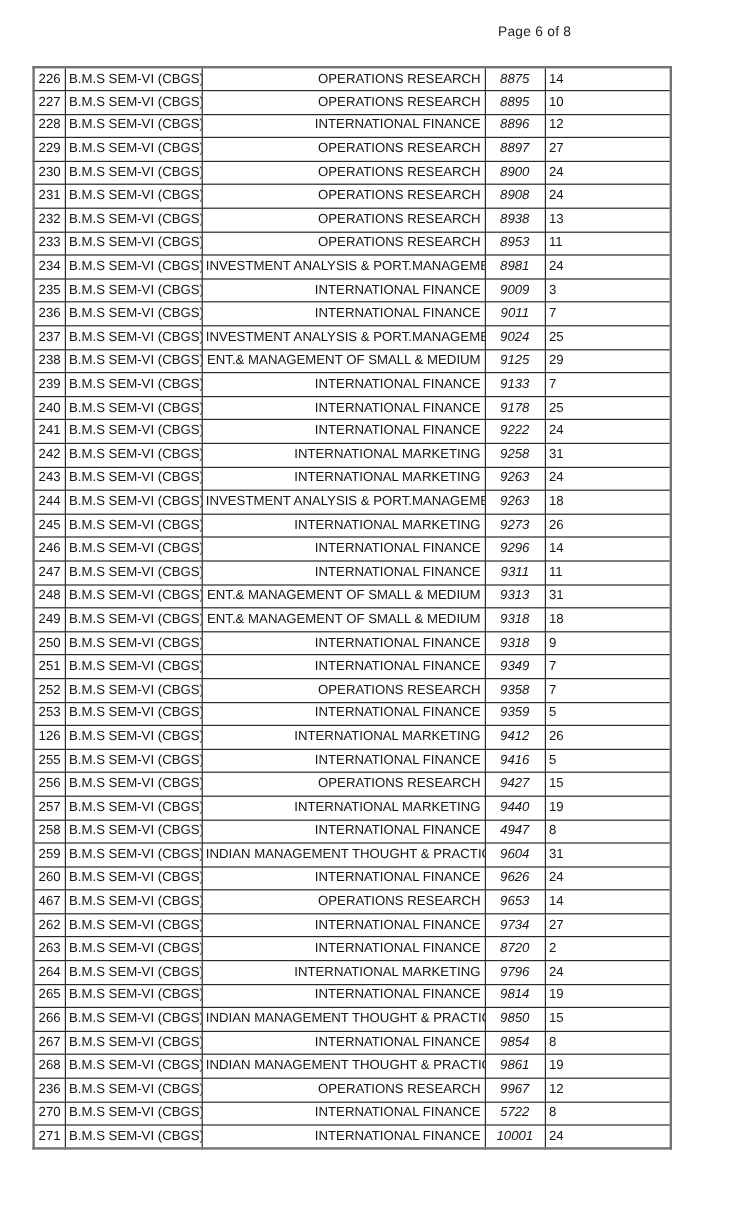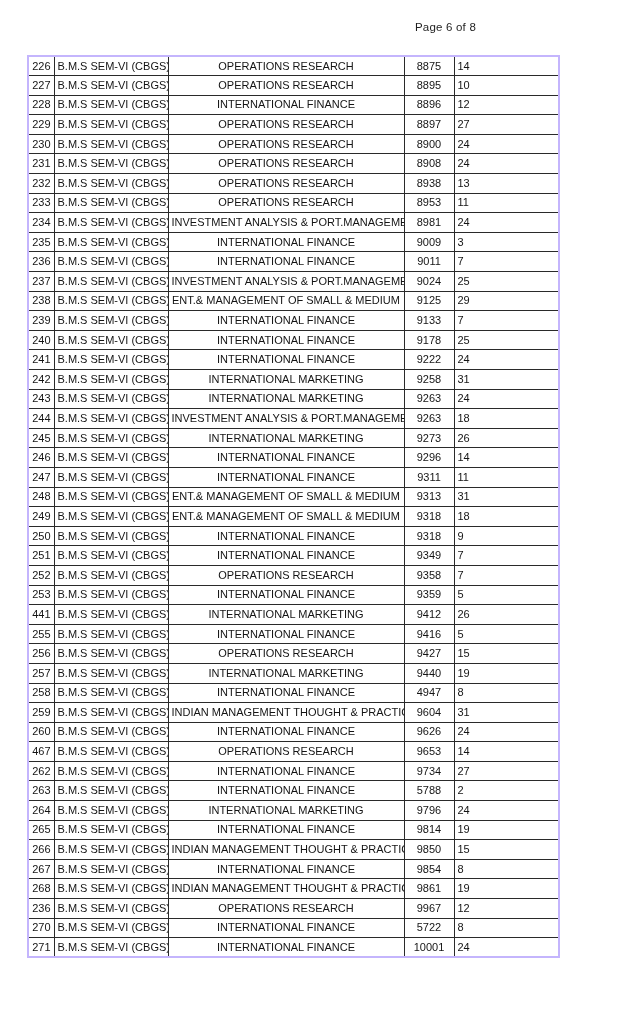--- a/index.html
+++ b/index.html
@@ -25,37 +25,37 @@
     color: #1f1f1f;
     letter-spacing: 0.2px;
   }
   table.results-table {
     position: absolute;
     left: 27px;
     top: 55px;
     width: 531px;
     border-collapse: collapse;
     table-layout: fixed;
-    border: 2px solid #c4b5fd;
+    border: 2px solid #737373;
   }
   table.results-table td {
     border: 1px solid #2a2a2a;
     font-size: 11px;
     height: 19.6px;
     padding: 0 3px;
     white-space: nowrap;
     overflow: hidden;
     vertical-align: middle;
     line-height: 1;
     color: #141414;
   }
   td.col-no      { width: 26px;  text-align: right;  padding-right: 4px; }
   td.col-course  { width: 114px; text-align: left; }
-  td.col-subject { width: 236px; text-align: center; }
-  td.col-seat    { width: 50px;  text-align: center; }
+  td.col-subject { width: 236px; text-align: right; }
+  td.col-seat    { width: 50px;  text-align: center; font-style: italic; }
   td.col-count   { width: 105px; text-align: left; }
 </style>
 </head>
 <body>
 
 <div class="page">
   <div class="page-header">Page 6 of 8</div>
 
   <table class="results-table">
     <tbody id="table-body">
@@ -249,21 +249,21 @@
           <td class="col-count">7</td>
         </tr>
         <tr>
           <td class="col-no">253</td>
           <td class="col-course">B.M.S SEM-VI (CBGS)</td>
           <td class="col-subject">INTERNATIONAL FINANCE</td>
           <td class="col-seat">9359</td>
           <td class="col-count">5</td>
         </tr>
         <tr>
-          <td class="col-no">441</td>
+          <td class="col-no">126</td>
           <td class="col-course">B.M.S SEM-VI (CBGS)</td>
           <td class="col-subject">INTERNATIONAL MARKETING</td>
           <td class="col-seat">9412</td>
           <td class="col-count">26</td>
         </tr>
         <tr>
           <td class="col-no">255</td>
           <td class="col-course">B.M.S SEM-VI (CBGS)</td>
           <td class="col-subject">INTERNATIONAL FINANCE</td>
           <td class="col-seat">9416</td>
@@ -315,21 +315,21 @@
           <td class="col-no">262</td>
           <td class="col-course">B.M.S SEM-VI (CBGS)</td>
           <td class="col-subject">INTERNATIONAL FINANCE</td>
           <td class="col-seat">9734</td>
           <td class="col-count">27</td>
         </tr>
         <tr>
           <td class="col-no">263</td>
           <td class="col-course">B.M.S SEM-VI (CBGS)</td>
           <td class="col-subject">INTERNATIONAL FINANCE</td>
-          <td class="col-seat">5788</td>
+          <td class="col-seat">8720</td>
           <td class="col-count">2</td>
         </tr>
         <tr>
           <td class="col-no">264</td>
           <td class="col-course">B.M.S SEM-VI (CBGS)</td>
           <td class="col-subject">INTERNATIONAL MARKETING</td>
           <td class="col-seat">9796</td>
           <td class="col-count">24</td>
         </tr>
         <tr>

